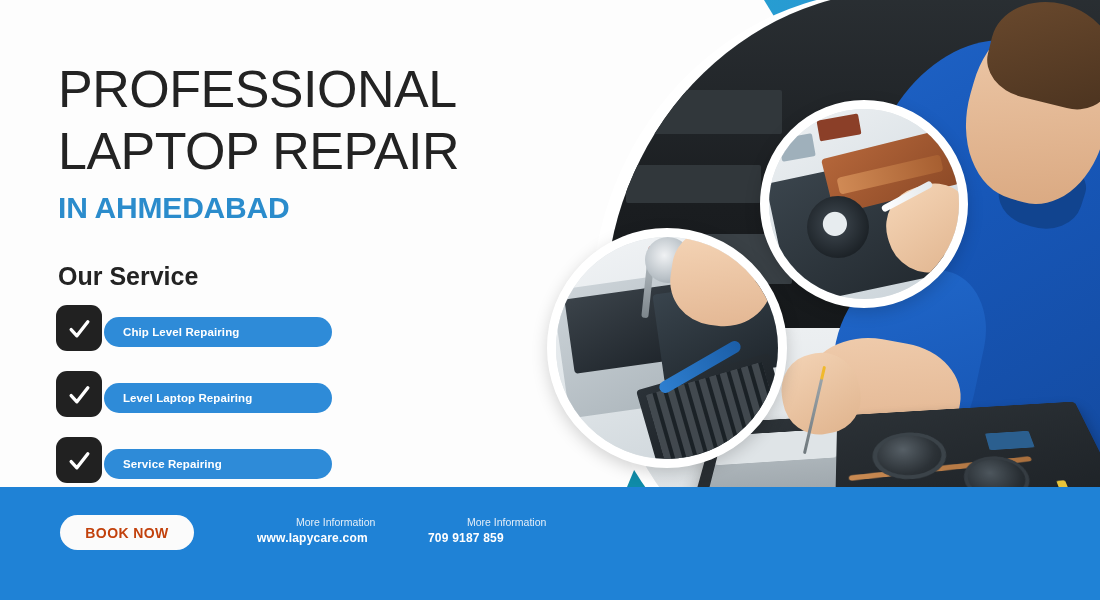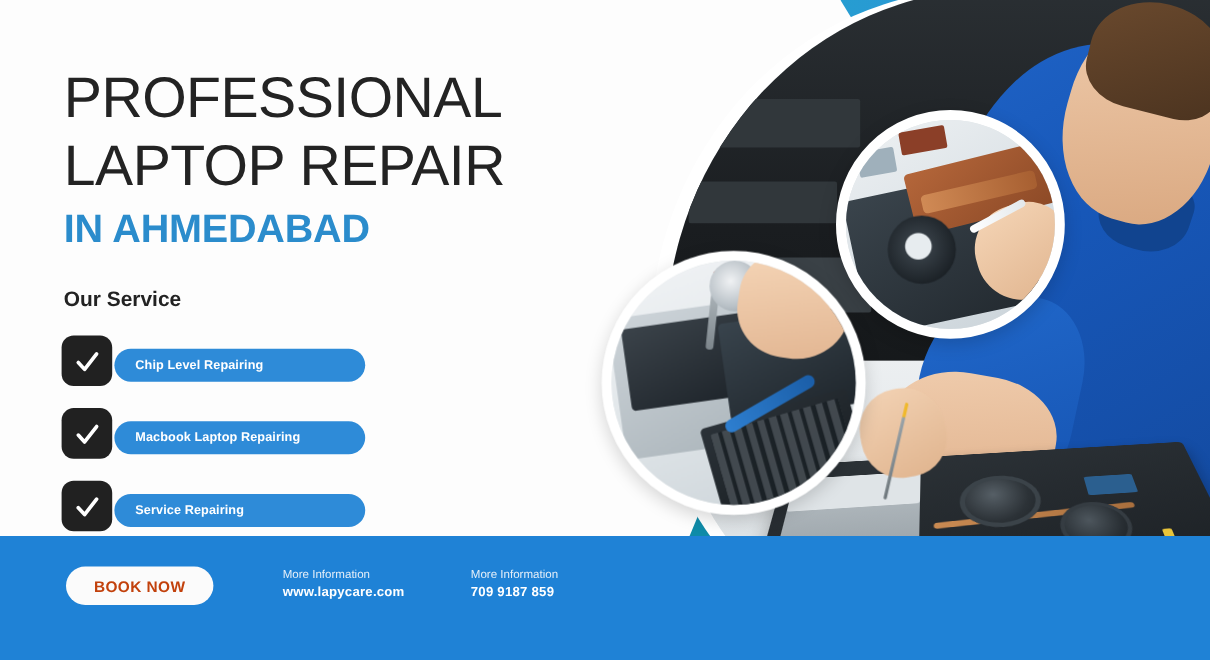--- a/index.html
+++ b/index.html
@@ -208,30 +208,30 @@
   }
   .headline .l1,.headline .l2{
     display:block;
     font-size:52px;line-height:62px;
     font-weight:normal;letter-spacing:-0.5px;
     color:#232323;
     text-transform:uppercase;
   }
   .headline .l3{
     display:block;
-    font-size:36px;line-height:48px;
+    font-size:30px;line-height:48px;
     font-weight:bold;letter-spacing:-0.2px;
     color:#2b8ccc;
     text-transform:uppercase;
     margin-top:2px;
   }
 
   .our-service{
     position:absolute;left:58px;top:262px;
-    font-size:19px;font-weight:bold;color:#232323;
+    font-size:25px;font-weight:bold;color:#232323;
   }
 
   .services{position:absolute;left:56px;top:305px;width:290px;}
   .svc-row{position:relative;height:56px;margin-bottom:10px;}
   .svc-pill{
     position:absolute;left:48px;top:12px;
     width:228px;height:30px;
     background:#2e8bd8;
     border-radius:16px;
     display:flex;align-items:center;
@@ -258,21 +258,21 @@
   .book-now{
     position:absolute;left:60px;top:515px;
     width:134px;height:35px;
     background:#fbfbfb;border-radius:20px;
     display:flex;align-items:center;justify-content:center;
     font-size:14px;font-weight:bold;color:#c2410c;letter-spacing:.4px;
   }
   .info{position:absolute;top:515px;}
   .info.i1{left:257px;}
   .info.i2{left:428px;}
-  .info .lbl{font-size:10.5px;color:#e4eef8;line-height:15px;}
+  .info .lbl{font-size:10.5px;color:#e4eef8;line-height:15px;margin-left:39px;}
   .info .val{font-size:12px;font-weight:bold;color:#ffffff;line-height:17px;letter-spacing:.2px;}
 </style>
 </head>
 <body>
 
 <div class="banner">
 
   <div class="bg-white"></div>
   <div class="bg-teal-wedge"></div>
   <div class="bg-blue-wedge"></div>
@@ -366,21 +366,21 @@
         </div>
       </div>
 
       <div class="svc-row">
         <div class="svc-check">
           <svg viewBox="0 0 24 24" fill="none" stroke="#ffffff" stroke-width="3.2" stroke-linecap="round" stroke-linejoin="round">
             <polyline points="4,13 9.5,19 20,5.5"></polyline>
           </svg>
         </div>
         <div class="svc-pill">
-          <span>Macbook Laptop Repairing</span>
+          <span>Level Laptop Repairing</span>
         </div>
       </div>
 
       <div class="svc-row">
         <div class="svc-check">
           <svg viewBox="0 0 24 24" fill="none" stroke="#ffffff" stroke-width="3.2" stroke-linecap="round" stroke-linejoin="round">
             <polyline points="4,13 9.5,19 20,5.5"></polyline>
           </svg>
         </div>
         <div class="svc-pill">

